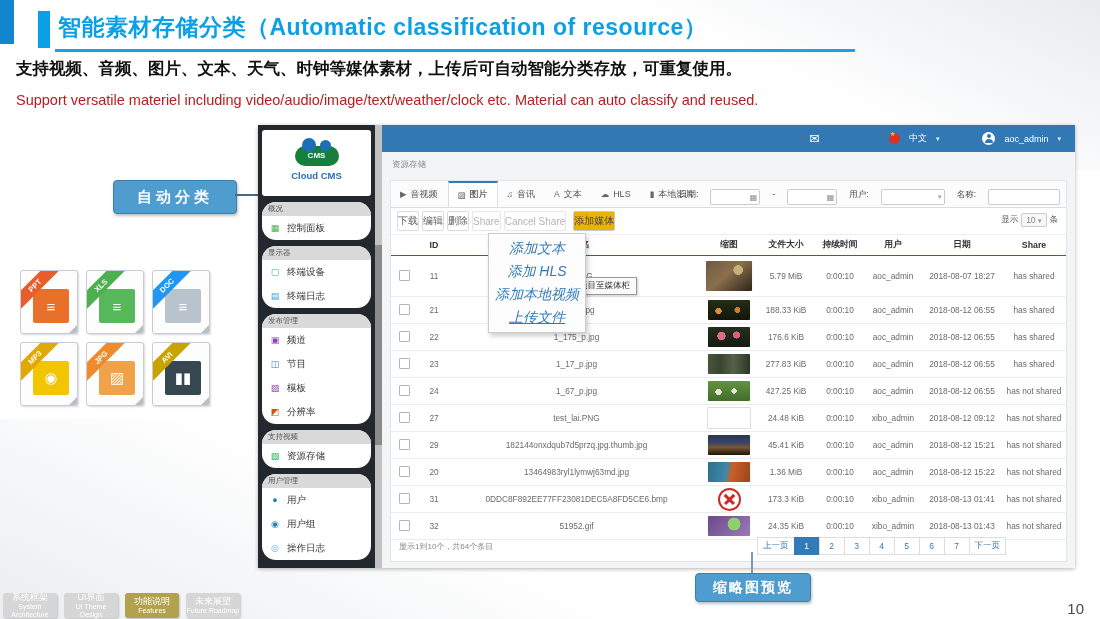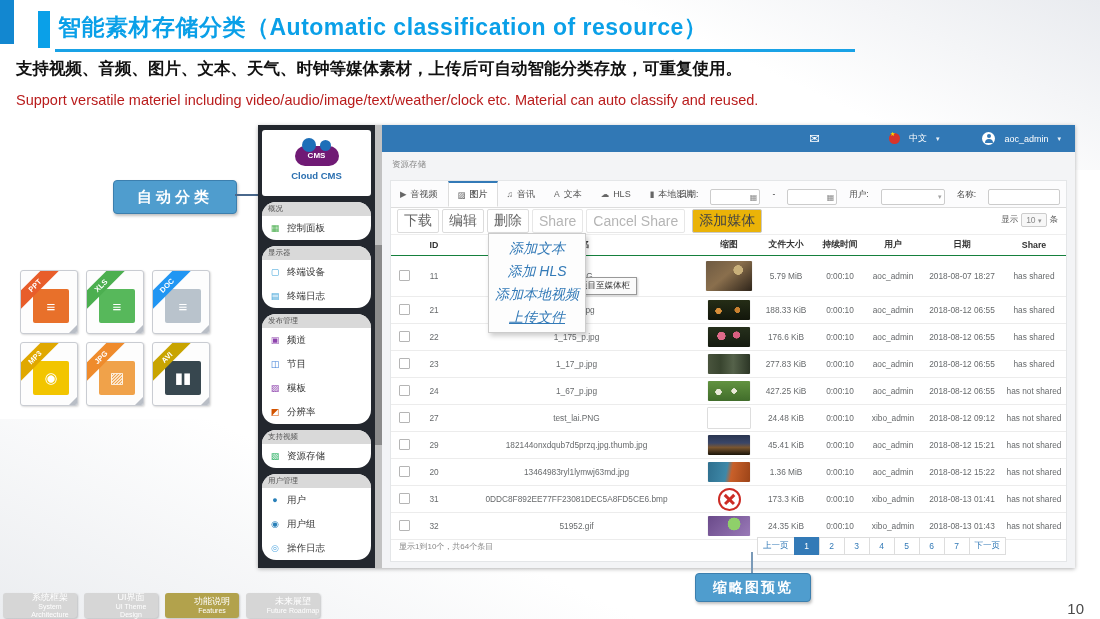--- a/index.html
+++ b/index.html
@@ -43,21 +43,21 @@
          border-left:10px solid transparent;border-bottom:10px solid #b9bec6;}
 
   
   .cms{position:absolute;left:258px;top:125px;width:817px;height:443px;background:#f3f4f6;
        box-shadow:0 1px 4px rgba(0,0,0,.3);font-size:10px;color:#333;}
   .sidebar{position:absolute;left:0;top:0;width:117px;height:443px;background:#23272e;}
   .side-scroll{position:absolute;left:117px;top:0;width:7px;height:443px;background:#c2c2c2;}
   .side-scroll .sthumb{position:absolute;left:0;top:120px;width:7px;height:200px;background:#8b8b8b;}
   .logo-card{margin:5px 4px 6px 4px;background:#fff;border-radius:3px;height:66px;
              display:flex;flex-direction:column;align-items:center;justify-content:center;}
-  .cloud{position:relative;width:44px;height:20px;background:#701a75;border-radius:12px;
+  .cloud{position:relative;width:44px;height:20px;background:#15803d;border-radius:12px;
          display:flex;align-items:center;justify-content:center;color:#fff;font-size:8px;font-weight:bold;}
   .cloud::before{content:"";position:absolute;left:7px;top:-8px;width:14px;height:14px;border-radius:50%;background:#1d6fb8;}
   .cloud::after{content:"";position:absolute;right:8px;top:-6px;width:11px;height:11px;border-radius:50%;background:#1d6fb8;}
   .logo-name{margin-top:4px;color:#2a6fb0;font-size:9.5px;font-weight:bold;}
   .side-section{margin:0 4px 6px 4px;background:#fff;border-radius:14px;overflow:hidden;}
   .side-header{background:#d9d9d9;color:#555;font-size:7.5px;padding:2px 6px;}
   .side-item{display:flex;align-items:center;gap:7px;padding:5.5px 8px;font-size:9.5px;color:#333;cursor:pointer;}
   .side-item .si{width:10px;font-size:9px;text-align:center;}
 
   .topbar{position:absolute;left:124px;top:0;width:693px;height:27px;background:#3178b5;
@@ -80,21 +80,21 @@
   .mtab .ti{font-size:8.5px;color:#666;}
   .mtab.active{background:#fff;border:1px solid #ddd;border-top:2px solid #337ab7;border-bottom:1px solid #fff;color:#222;}
   .filters{position:absolute;right:6px;top:8px;height:26px;display:flex;align-items:flex-start;gap:12px;font-size:8.5px;color:#444;}
   .fin{height:14px;border:1px solid #ccc;border-radius:2px;background:#fff;display:inline-flex;align-items:center;justify-content:flex-end;padding:0 2px;color:#999;}
   .fin.date{width:44px;}
   .fin .cal{font-size:8px;color:#888;}
   .fin.select{width:58px;justify-content:flex-end;}
   .fin.name{width:66px;}
 
   .toolbar-row{position:relative;height:26px;display:flex;align-items:center;gap:3px;padding-left:6px;border-bottom:1px solid #eee;}
-  .tbtn{font-size:14px;color:#666;border:1px solid #dcdcdc;border-radius:2px;background:#fff;padding:2px 6px;cursor:pointer;}
+  .tbtn{font-size:10px;color:#666;border:1px solid #dcdcdc;border-radius:2px;background:#fff;padding:2px 0;cursor:pointer;}
   .tbtn.muted{color:#b5b5b5;border-color:#e7e7e7;}
   .tbtn.add{background:#eab308;border-color:#c9c9c9;color:#444;margin-left:4px;}
   .show-ctl{position:absolute;right:8px;top:5px;display:flex;align-items:center;gap:3px;font-size:8.5px;color:#666;}
   .show-sel{border:1px solid #ccc;border-radius:2px;background:#f7f7f7;padding:1px 4px;color:#888;}
 
   .add-dd{position:absolute;left:97px;top:52px;width:96px;background:#fdfdfd;border:1px solid #ccc;
           box-shadow:2px 3px 5px rgba(0,0,0,.2);z-index:30;padding:3px 0;}
   .add-dd .ddi{font-size:14px;color:#337ab7;text-align:center;padding:2.5px 4px;cursor:pointer;font-style:italic;}
   .add-dd .ddi:last-child{text-decoration:underline;}
 
@@ -128,21 +128,21 @@
   .tfoot{position:absolute;left:0;top:352px;width:100%;height:26px;display:flex;align-items:center;}
   .tsummary{font-size:8px;color:#888;padding-left:8px;flex:1;text-align:left;}
   .pager{display:flex;margin-right:60px;}
   .pbtn{min-width:14px;height:14px;padding:1px 5px;border:1px solid #ddd;margin-left:-1px;display:flex;
         align-items:center;justify-content:center;font-size:8.5px;color:#337ab7;background:#fff;cursor:pointer;}
   .pbtn.active{background:#337ab7;border-color:#337ab7;color:#fff;}
 
   
   .btabs{position:absolute;left:3px;top:593px;display:flex;gap:7px;}
   .btab{width:54px;height:25px;border-radius:3px;background:#d6d6d6;color:#fff;text-align:center;
-        display:flex;flex-direction:column;justify-content:center;line-height:1.15;cursor:pointer;box-shadow:1px 1px 2px rgba(0,0,0,.2);padding-left:20px;}
+        display:flex;flex-direction:column;justify-content:center;line-height:1.15;cursor:pointer;box-shadow:1px 1px 2px rgba(0,0,0,.2);}
   .btab .zh{font-size:9px;}.btab .en{font-size:7px;}
   .btab.active{background:#b2a24c;}
   .page-num{position:absolute;right:16px;bottom:2px;font-size:15px;color:#4a4a4a;}
 </style>
 </head>
 <body>
 
 <div class="slide">
   <div class="bg-tr"></div>
   <div class="bg-bl"></div>

